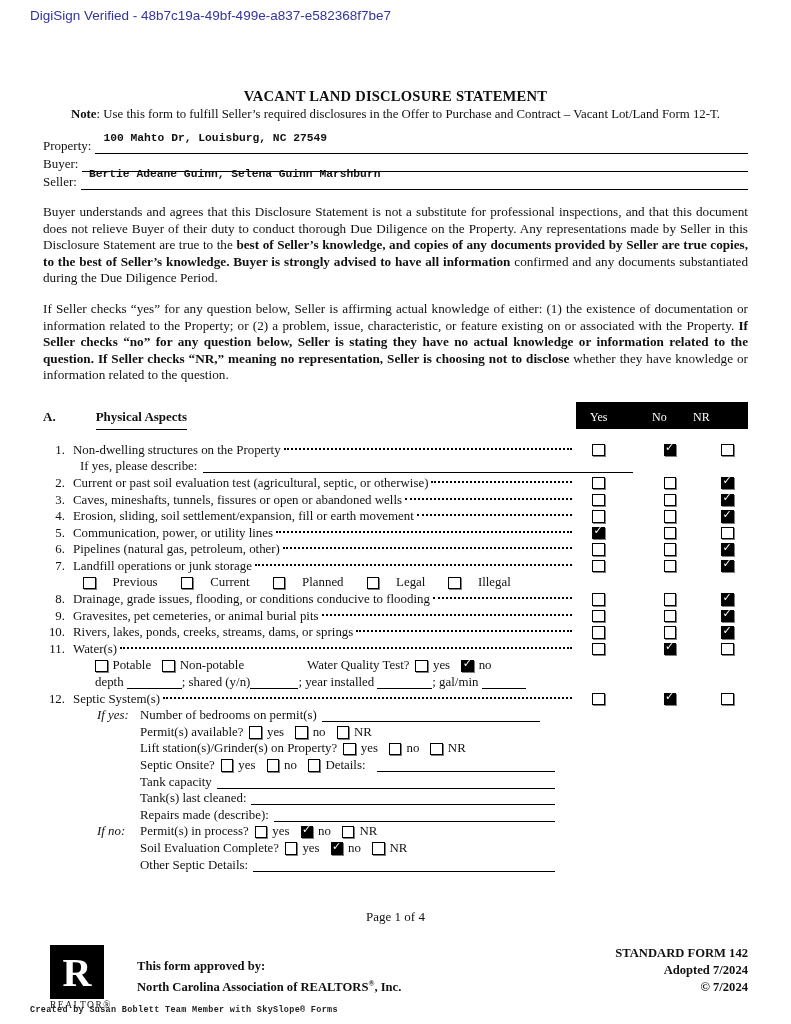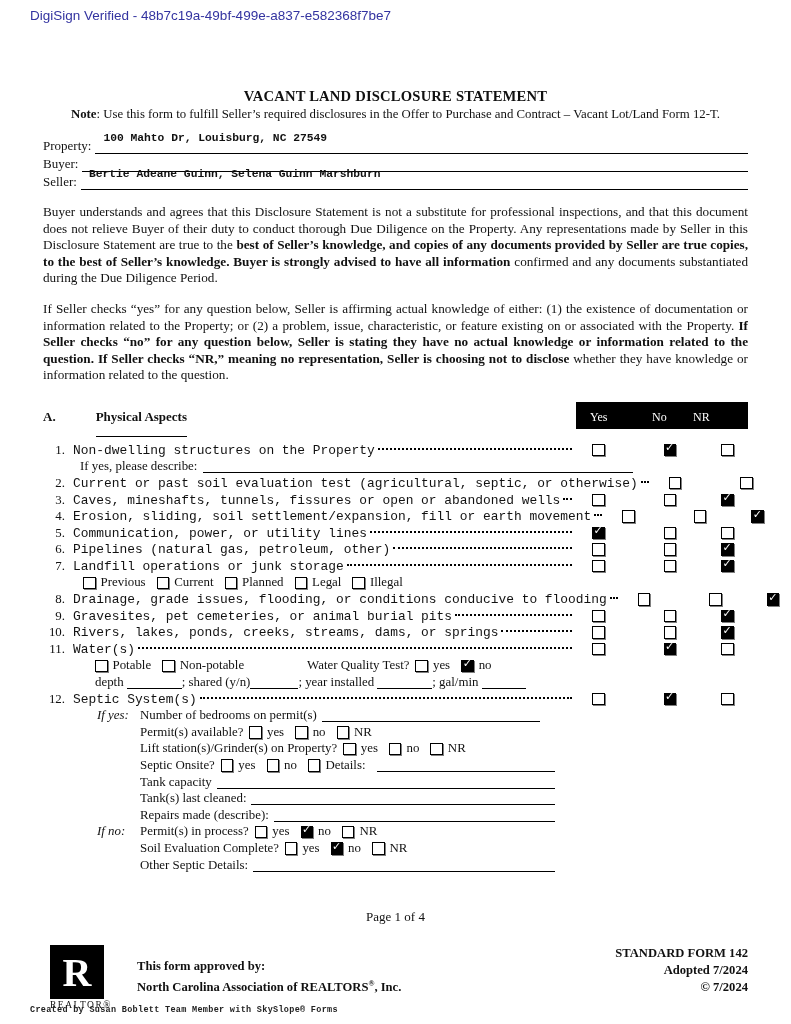--- a/index.html
+++ b/index.html
@@ -21,46 +21,46 @@
   .field-label { flex:none; padding-right:4px; }
   .field-line {
     flex:1; border-bottom:1.2px solid #000; padding:0 0 8px 8px;
     font-family:"Liberation Mono", monospace; font-weight:bold; font-size:11.3px; line-height:13px;
     white-space:nowrap; overflow:hidden;
   }
   .para { margin-top:14px; text-align:justify; font-size:13.2px; line-height:16.6px; }
   .sechdr { margin-top:18px; display:flex; align-items:flex-end; justify-content:space-between; }
   .sec-left { padding-bottom:4px; }
   .sec-letter { font-weight:bold; margin-right:40px; }
-  .sec-title { font-weight:bold; border-bottom:1.6px solid #000; padding-bottom:12px; }
+  .sec-title { font-weight:bold; border-bottom:1.6px solid #000; padding-bottom:5px; }
   .hdr-bar { position:relative; width:172px; height:27px; background:#000; flex:none; }
   .hdr-bar span { position:absolute; bottom:4px; color:#fff; font-size:12px; }
   .hy { left:14px; } .hn { left:76px; } .hr { left:117px; }
   .list { margin-top:13px; }
   .row { display:flex; align-items:center; height:16.6px; font-size:12.9px; }
   .num { flex:none; width:22px; text-align:right; margin-right:8px; }
-  .itext { flex:none; white-space:nowrap;font-family:Liberation Mono, monospace; }
+  .itext { flex:none; white-space:nowrap; }
   .leader { flex:1 1 auto; min-width:8px; border-bottom:2px dotted #000; margin:0 4px 3px 3px; }
   .cols { position:relative; flex:none; width:172px; height:14px; }
   .cell { position:absolute; top:0; }
   .c1 { left:16px; } .c2 { left:75px; } .c3 { left:120px; }
   .cb {
     display:inline-block; position:relative; width:12.5px; height:12.5px;
     border:1.8px solid #000; background:#fff; vertical-align:-2px;
     box-shadow:1px 1px 0 rgba(0,0,0,.5); cursor:pointer;
   }
   .cb.checked { background:#000; }
   .cb.checked::after {
     content:"\2713"; position:absolute; left:0.5px; top:-3.5px;
     color:#fff; font-size:11px; font-weight:bold; font-family:"DejaVu Sans", sans-serif;
   }
   .blank { display:inline-block; border-bottom:1.2px solid #000; height:13px; vertical-align:baseline; }
   .subrow { display:flex; align-items:center; height:16.6px; font-size:12.9px; }
   .ind1 { margin-left:37px; }   
-  .ind2 { margin-left:40px; }   
+  .ind2 { margin-left:40px;gap:12px; }   
   .ind3 { margin-left:52px; }   
   .detail { display:flex; align-items:center; height:16.6px; font-size:12.9px; margin-left:54px; }
   .iflabel { flex:none; width:43px; font-style:italic; }
   .dcontent { display:flex; align-items:center; flex:none; width:415px; }
   .dcontent .grow { flex:1 1 auto; }
   .gap { display:inline-block; }
   .cblab { margin:0 11px 0 5px; white-space:nowrap; }
   .pageno { margin-top:36px; text-align:center; font-size:13px; }
   .footer { margin-top:20px; display:flex; justify-content:space-between; }
   .logo-group { display:flex; }

